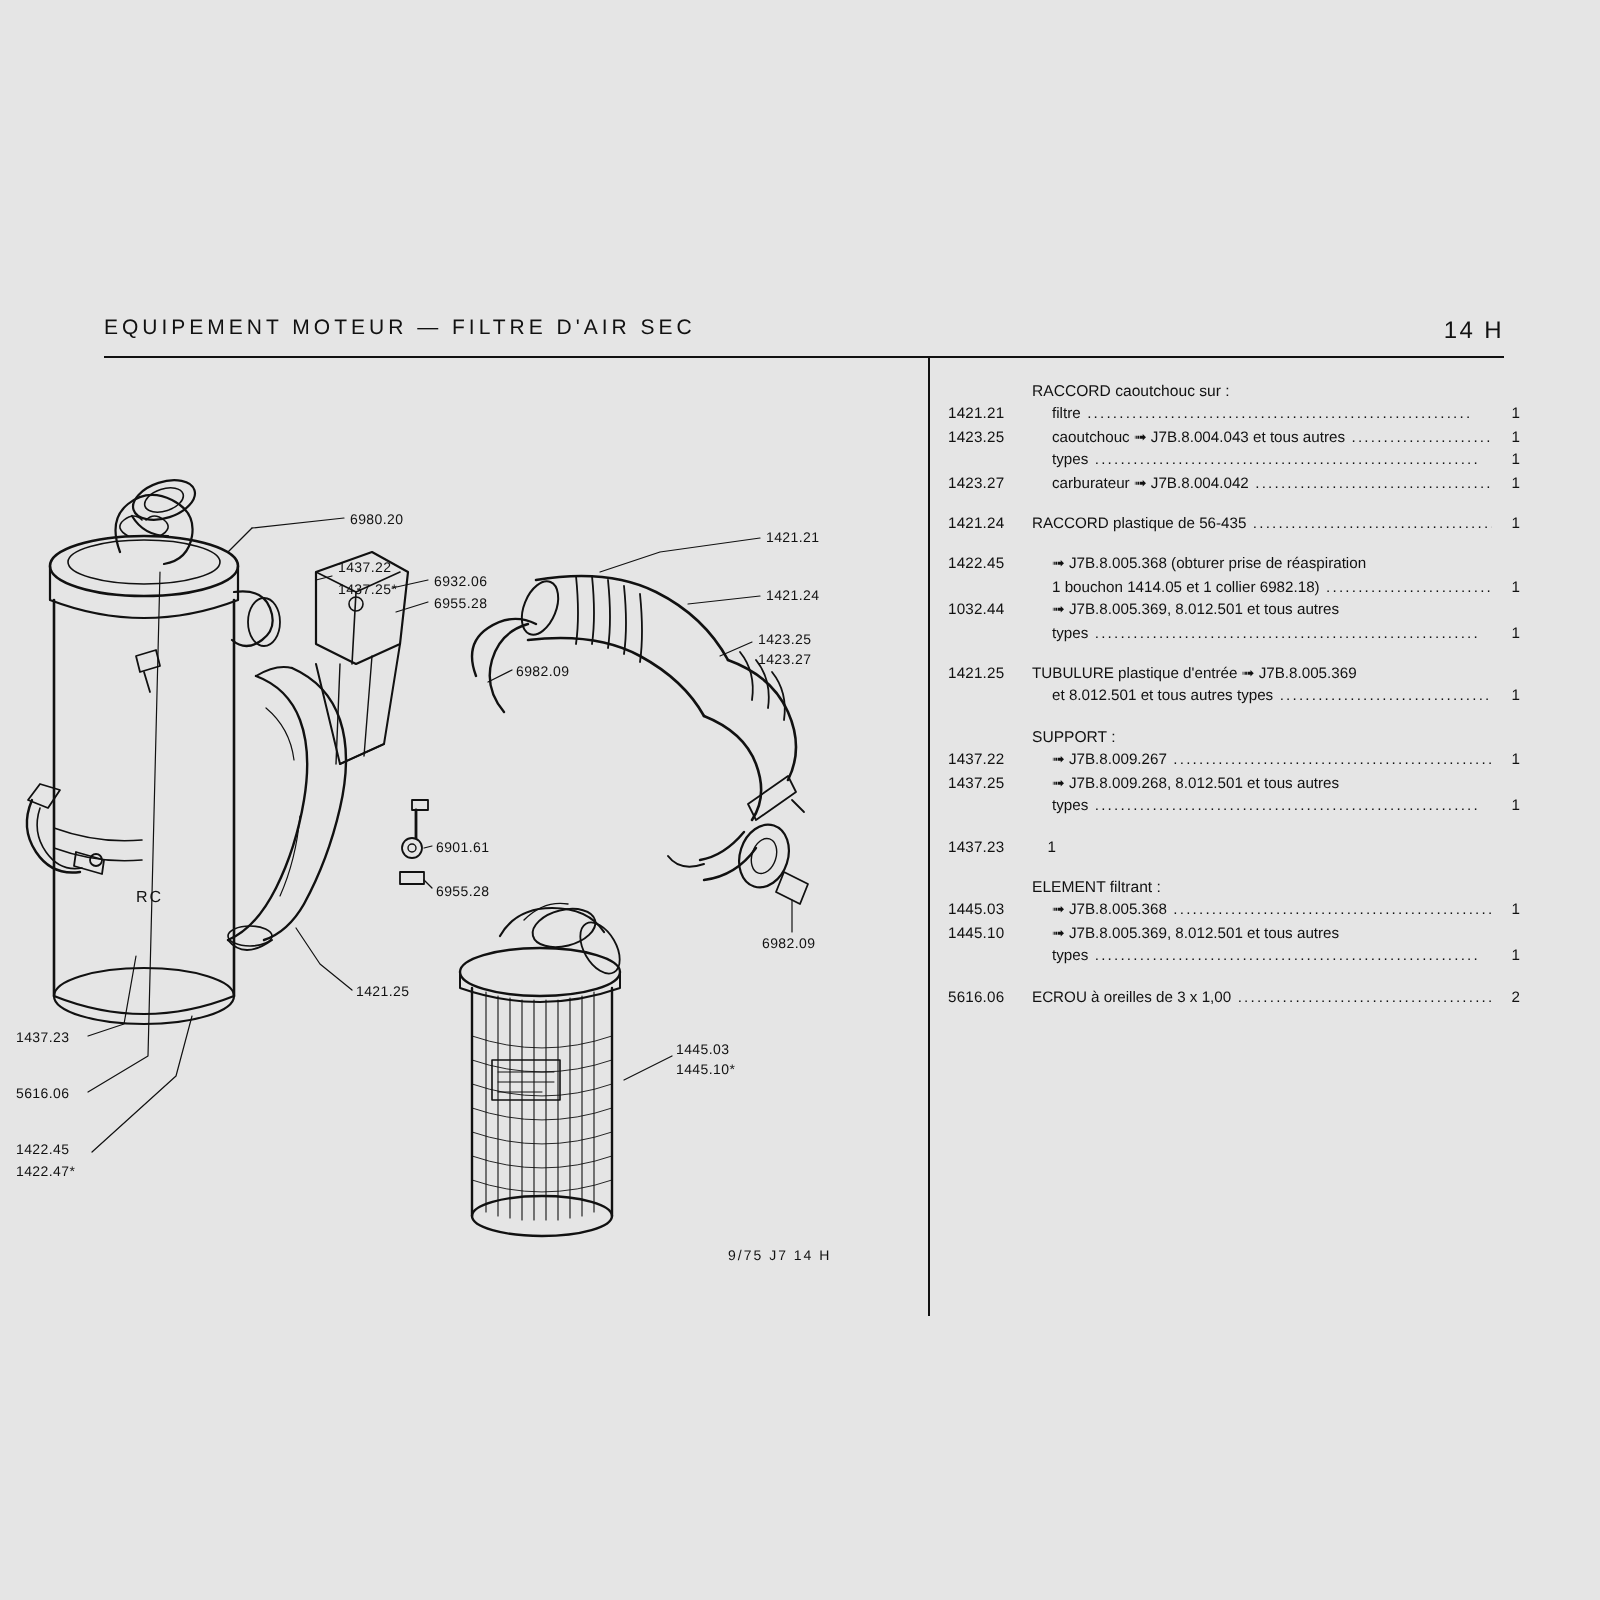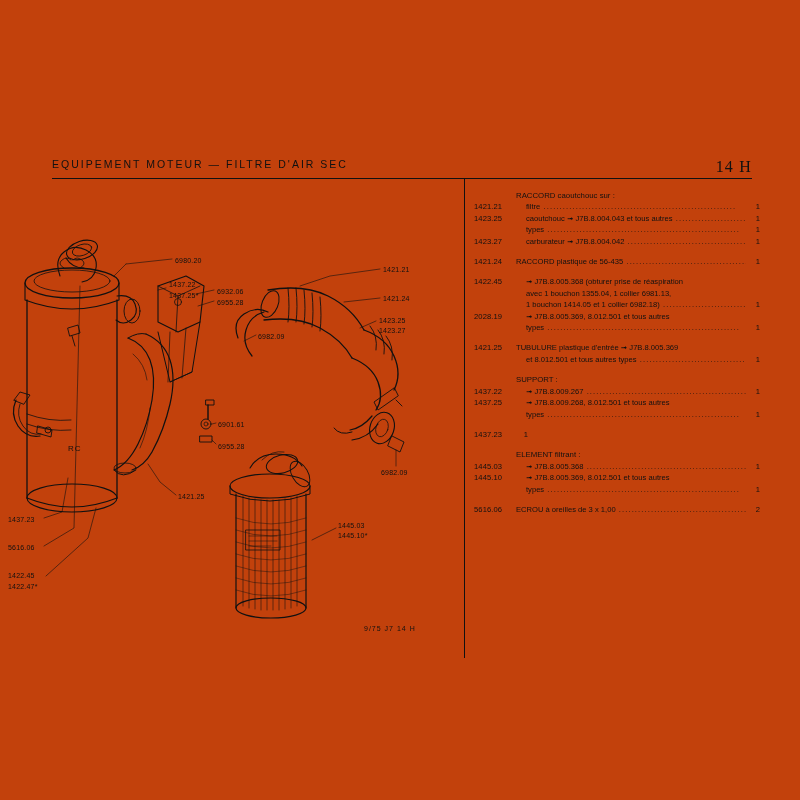--- a/index.html
+++ b/index.html
@@ -12,21 +12,21 @@
     height: 800px;
     font-family: "Liberation Sans", sans-serif;
     color: #111;
     overflow: hidden;
   }
   #page {
     position: absolute;
     left: 0; top: 0;
     width: 800px;
     height: 800px;
-    background: #c2410c;
+    background: #e5e5e5;
   }
   
   #header {
     position: absolute;
     left: 52px;
     top: 158px;
     width: 700px;
     height: 22px;
   }
   #header-title {
@@ -35,25 +35,24 @@
     top: 0;
     font-size: 10.5px;
     letter-spacing: 2.0px;
     white-space: nowrap;
     color: #111;
   }
   #header-page {
     position: absolute;
     right: 0;
     top: 0;
-    font-size: 16px;
+    font-size: 12px;
     letter-spacing: 1.2px;
     white-space: nowrap;
     color: #111;
-    font-family: Liberation Serif, serif;
   }
   #header-rule {
     position: absolute;
     left: 52px;
     top: 178px;
     width: 700px;
     height: 1px;
     background: #111;
   }
   #vertical-rule {
@@ -376,30 +375,25 @@
         </div>
       </div>
       <div class="grp">
         <div class="row">
           <div class="ref">1422.45</div>
           <div class="desc indent"><span>➟ J7B.8.005.368 (obturer prise de réaspiration</span></div>
           <div class="qty"></div>
         </div>
         <div class="row">
           <div class="ref"></div>
-          <div class="desc indent"><span>avec 1 bouchon 1355.04, 1 collier 6981.13,</span></div>
-          <div class="qty"></div>
-        </div>
-        <div class="row">
-          <div class="ref"></div>
           <div class="desc indent"><span>1 bouchon 1414.05 et 1 collier 6982.18)</span><span class="dots"> ............................................................</span></div>
           <div class="qty">1</div>
         </div>
         <div class="row">
-          <div class="ref">2028.19</div>
+          <div class="ref">1032.44</div>
           <div class="desc indent"><span>➟ J7B.8.005.369, 8.012.501 et tous autres</span></div>
           <div class="qty"></div>
         </div>
         <div class="row">
           <div class="ref"></div>
           <div class="desc indent"><span>types</span><span class="dots"> ............................................................</span></div>
           <div class="qty">1</div>
         </div>
       </div>
       <div class="grp">

